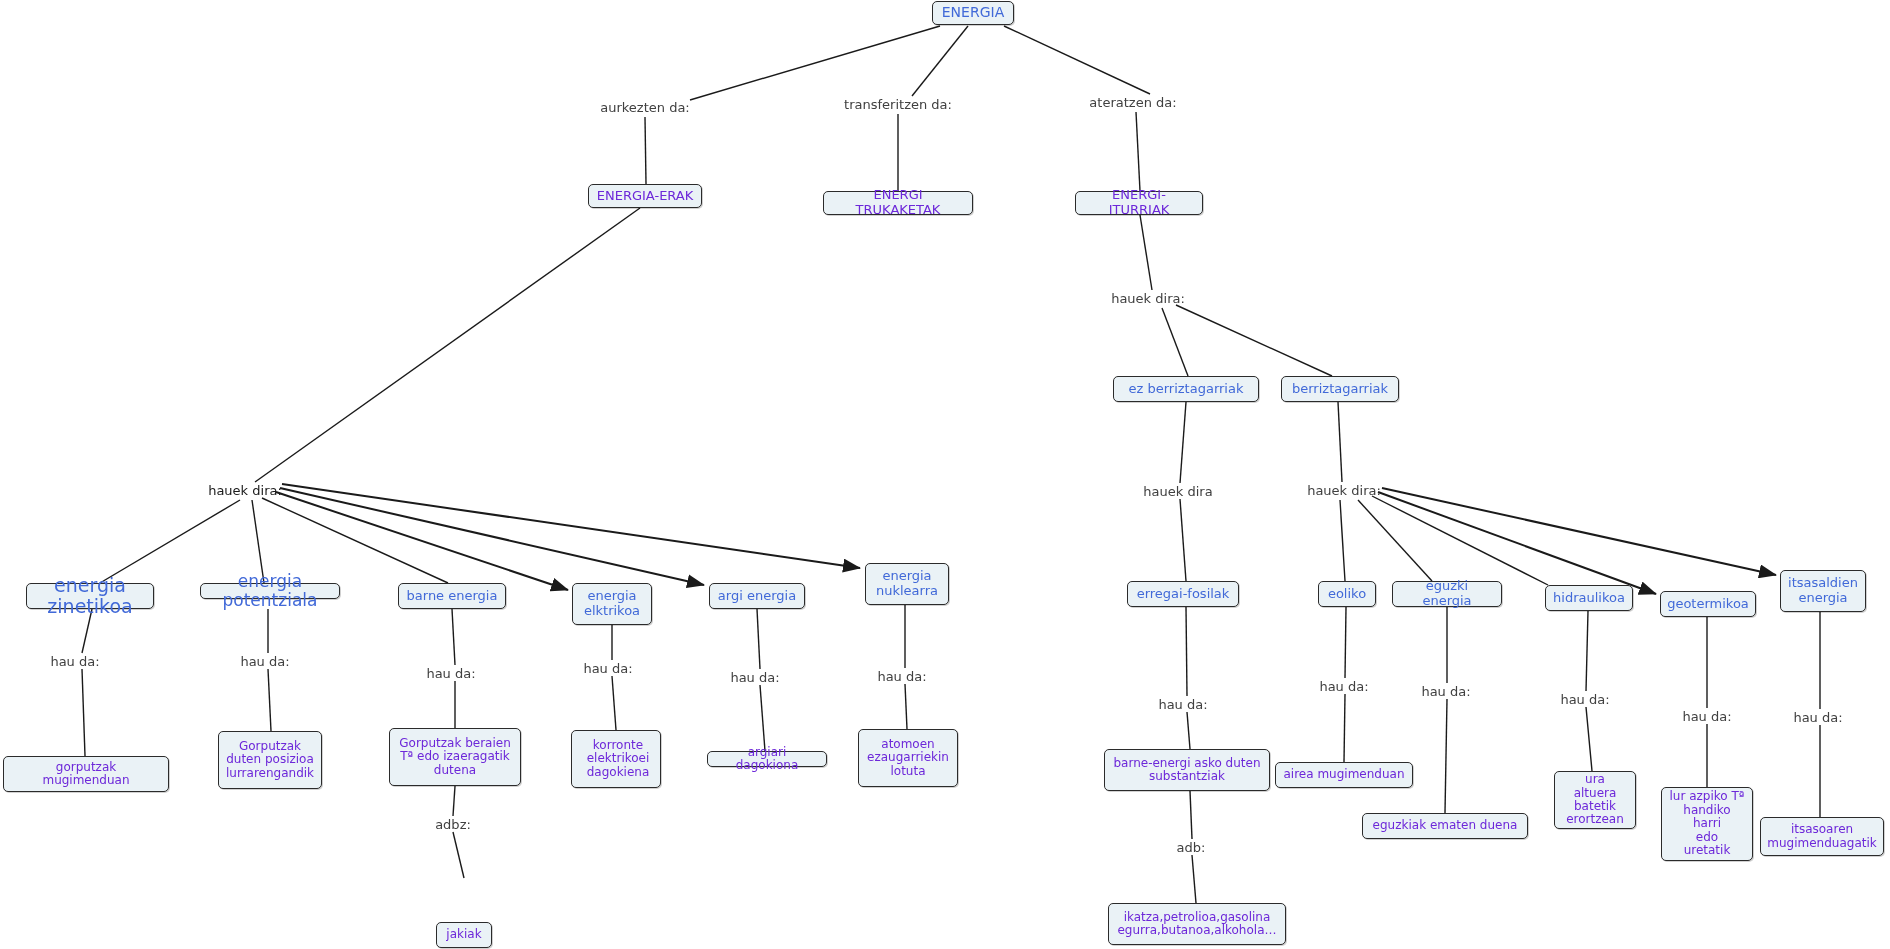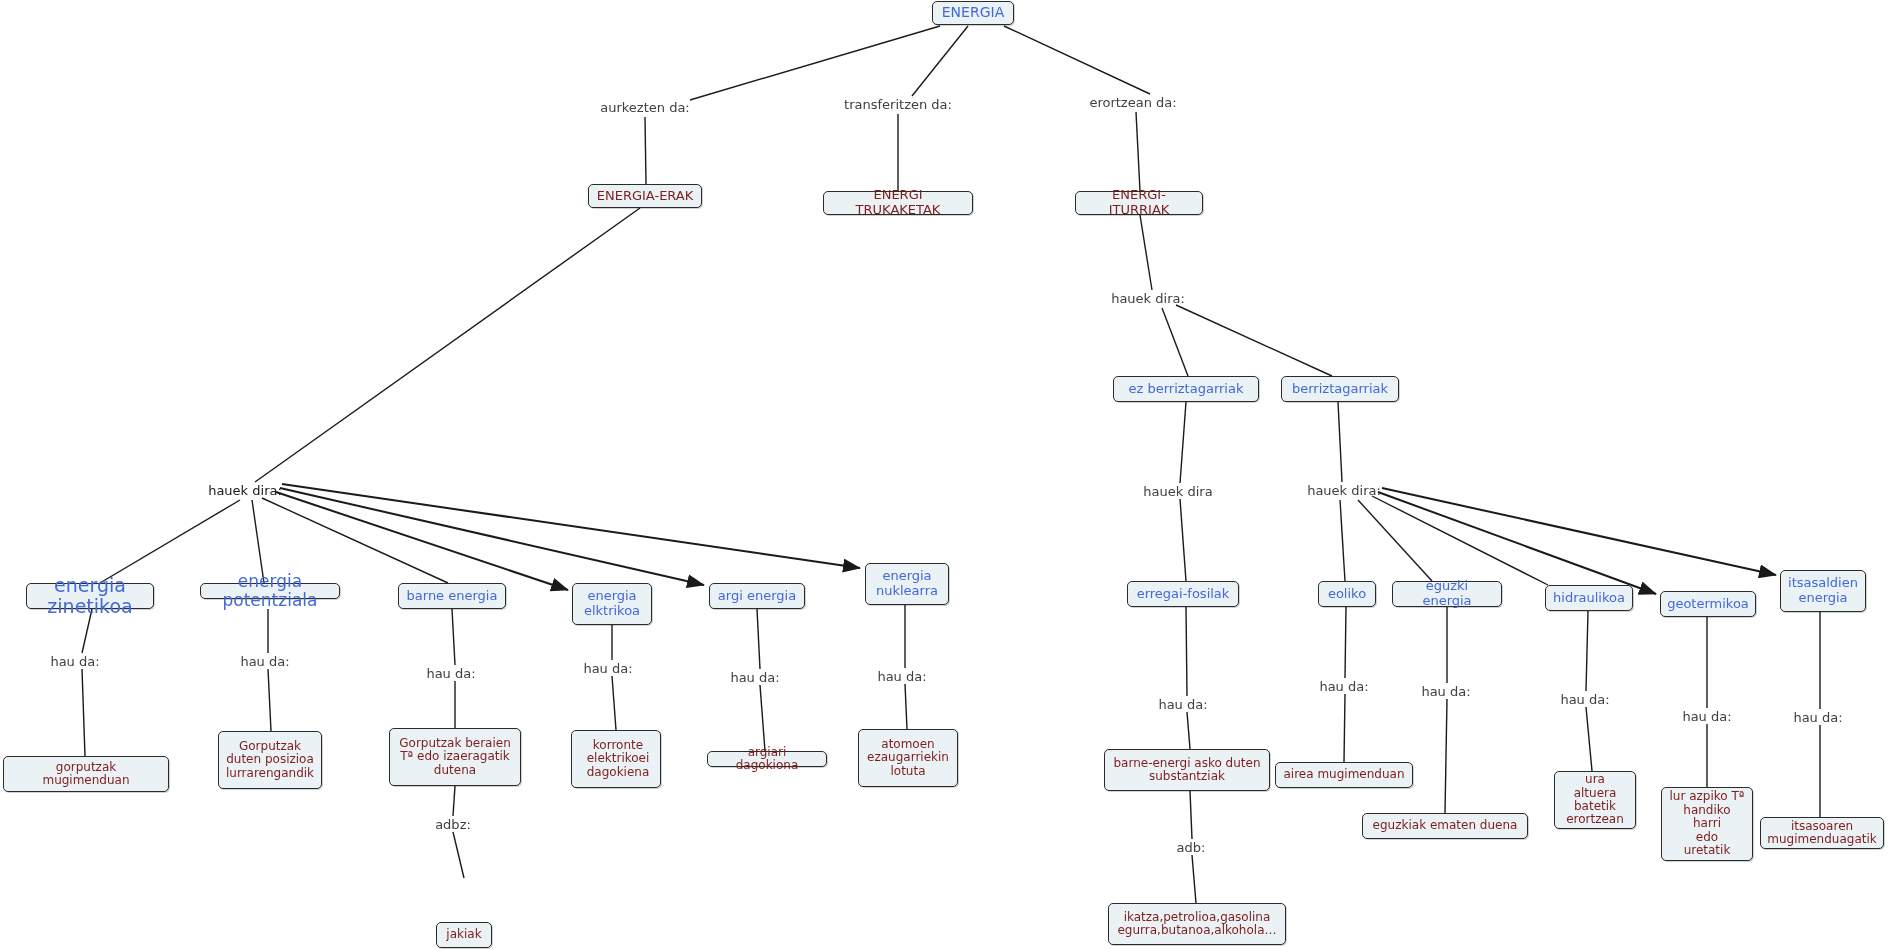--- a/index.html
+++ b/index.html
@@ -34,21 +34,21 @@
     display: flex;
     align-items: center;
     justify-content: center;
     text-align: center;
     line-height: 1.12;
     padding: 2px 7px;
     white-space: pre-line;
     box-shadow: 1px 1px 0 rgba(0,0,0,0.18);
   }
   .node.blue   { color: #4169d8; }
-  .node.pink   { color: #7f1d1d; }
+  .node.pink   { color: #6d28d9; }
   .edge-label {
     position: absolute;
     white-space: nowrap;
     color: #404040;
     font-size: 13px;
     transform: translate(-50%, -50%);
   }
   .edge-label.dark { color: #1a1a1a; }
 </style>
 </head>
@@ -159,27 +159,27 @@
 egurra,butanoa,alkohola…</div>
       <div class="node pink" style="left: 1275px; top: 762px; width: 138px; height: 26px; font-size: 12px;">airea mugimenduan</div>
       <div class="node pink" style="left: 1362px; top: 813px; width: 166px; height: 26px; font-size: 12px;">eguzkiak ematen duena</div>
       <div class="node pink" style="left: 1554px; top: 771px; width: 82px; height: 58px; font-size: 12px;">ura altuera
 batetik
 erortzean</div>
       <div class="node pink" style="left: 1661px; top: 787px; width: 92px; height: 74px; font-size: 12px;">lur azpiko Tª
 handiko harri
 edo
 uretatik</div>
-      <div class="node pink" style="left: 1760px; top: 817px; width: 124px; height: 32px; font-size: 12px;">itsasoaren
+      <div class="node pink" style="left: 1760px; top: 817px; width: 124px; height: 39px; font-size: 12px;">itsasoaren
 mugimenduagatik</div>
     </div>
   <div id="labels-group">
       <div class="edge-label" style="left: 645px; top: 107px;">aurkezten da:</div>
       <div class="edge-label" style="left: 898px; top: 104px;">transferitzen da:</div>
-      <div class="edge-label" style="left: 1133px; top: 102px;">erortzean da:</div>
+      <div class="edge-label" style="left: 1133px; top: 102px;">ateratzen da:</div>
       <div class="edge-label" style="left: 1148px; top: 298px;">hauek dira:</div>
       <div class="edge-label dark" style="left: 245px; top: 490px;">hauek dira:</div>
       <div class="edge-label" style="left: 1178px; top: 491px;">hauek dira</div>
       <div class="edge-label" style="left: 1344px; top: 490px;">hauek dira:</div>
       <div class="edge-label" style="left: 75px; top: 661px;">hau da:</div>
       <div class="edge-label" style="left: 265px; top: 661px;">hau da:</div>
       <div class="edge-label" style="left: 451px; top: 673px;">hau da:</div>
       <div class="edge-label" style="left: 608px; top: 668px;">hau da:</div>
       <div class="edge-label" style="left: 755px; top: 677px;">hau da:</div>
       <div class="edge-label" style="left: 902px; top: 676px;">hau da:</div>

